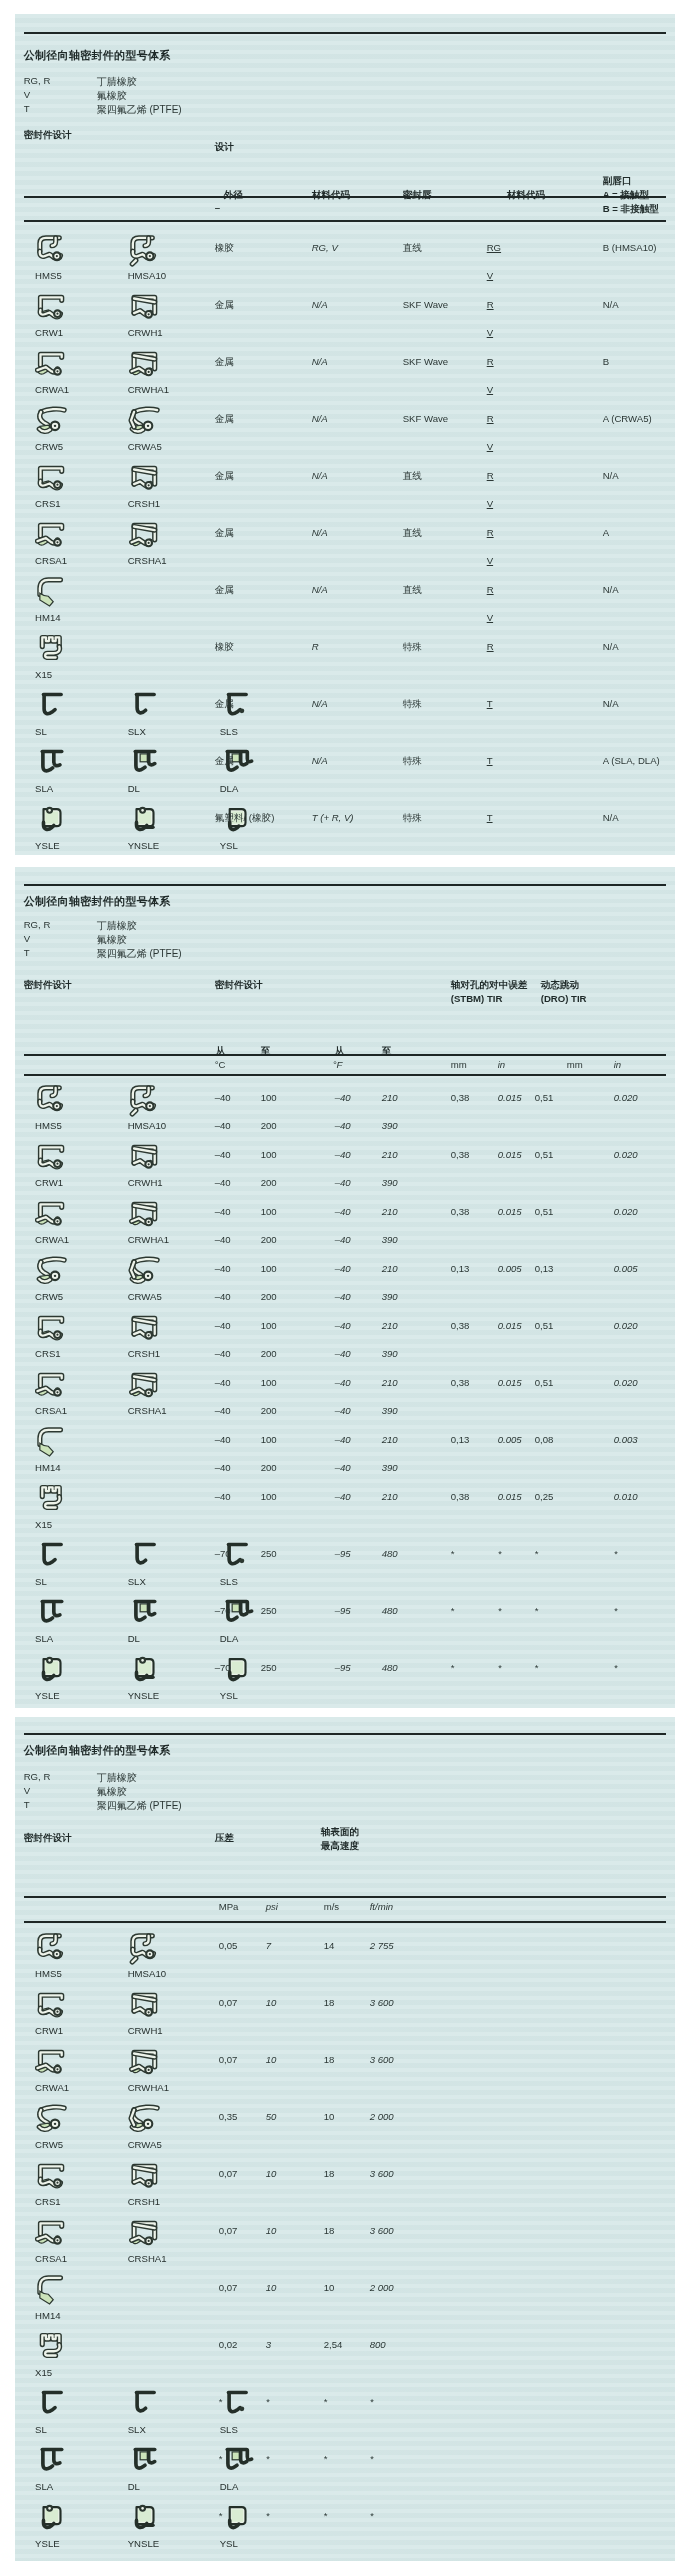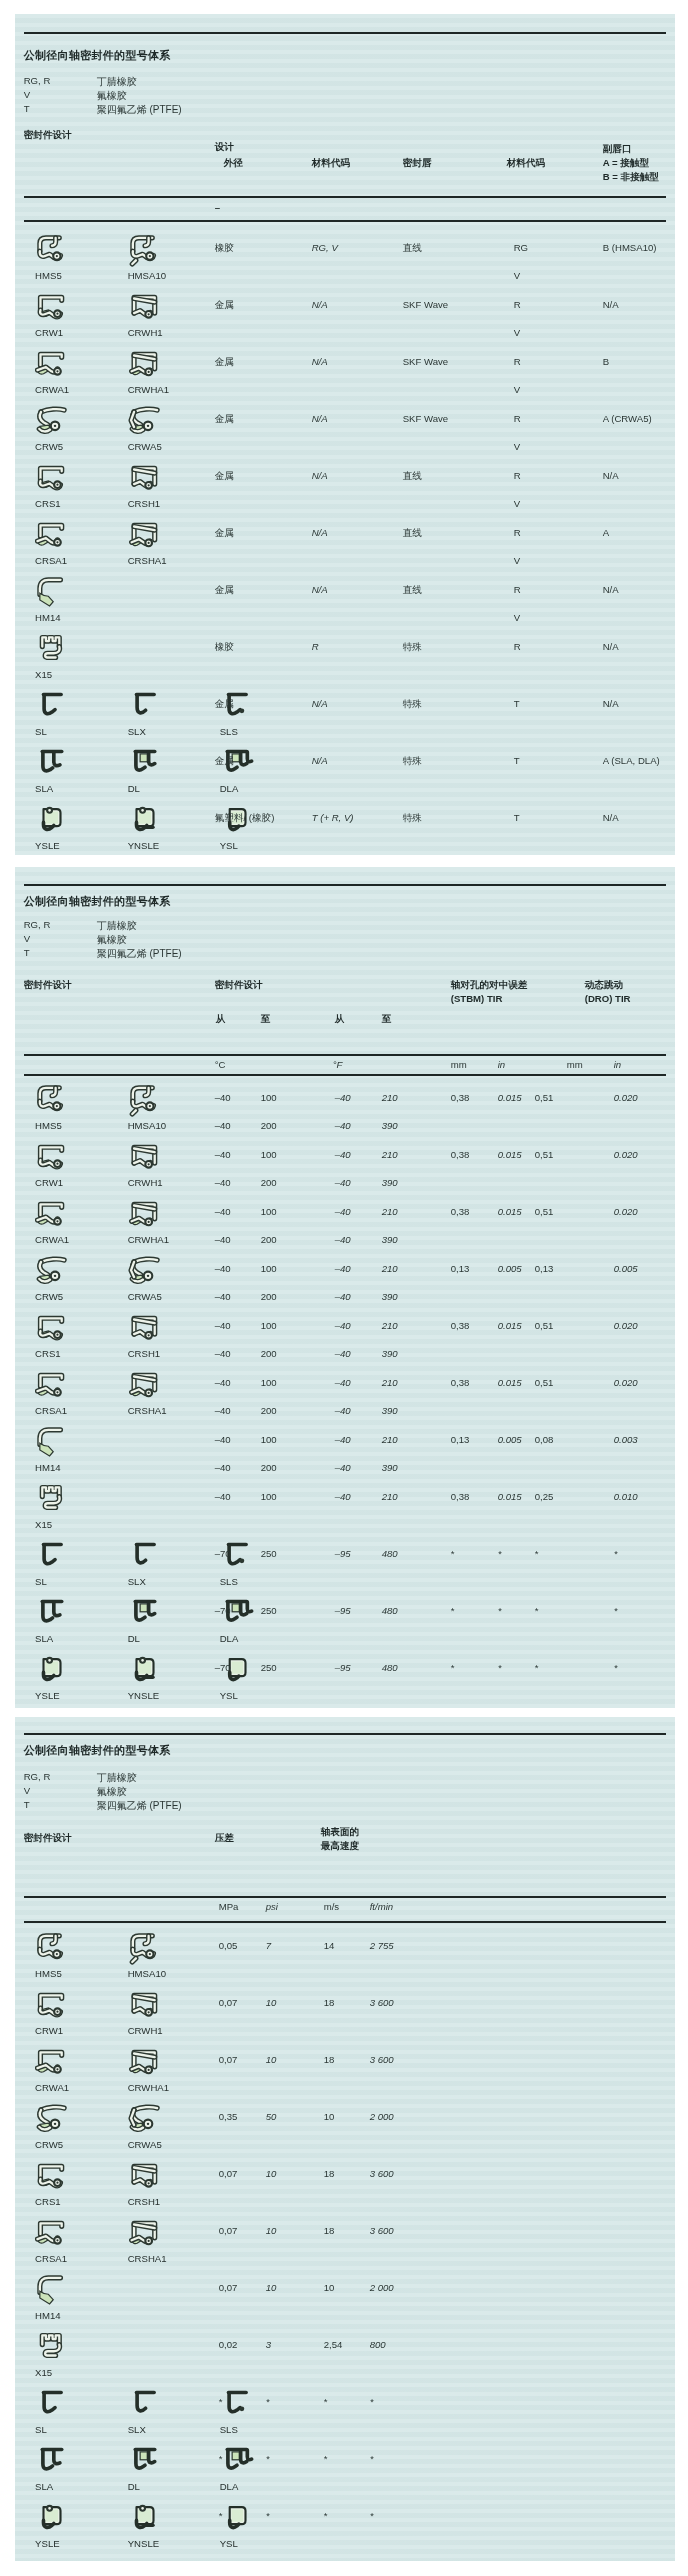--- a/index.html
+++ b/index.html
@@ -8,33 +8,33 @@
   .panel{position:absolute;left:14.7px;width:660px;background:#d8e9e9;
          background-image:repeating-linear-gradient(180deg,rgba(255,255,255,.05) 0 4.5px,rgba(110,145,145,.05) 4.5px 9px);}
   .p1{top:14px;height:841px;}
   .p2{top:867px;height:841px;}
   .p3{top:1717px;height:844px;}
   .rule{position:absolute;left:9px;right:9px;height:1.9px;background:#1e2726;}
   .title{position:absolute;left:9px;font-size:11px;font-weight:bold;color:#1f2a29;letter-spacing:0.3px;}
   .leg-code{position:absolute;left:9px;font-size:9.6px;}
   .leg-label{position:absolute;left:82px;font-size:10px;}
   .hdr{position:absolute;font-size:9.6px;font-weight:bold;color:#1f2a29;white-space:pre-line;line-height:14px;}
-  .sub{position:absolute;font-size:9.6px;font-weight:bold;color:#1f2a29;white-space:pre-line;line-height:14px;}
+  .sub{position:absolute;font-size:9.6px;font-weight:bold;color:#1f2a29;white-space:pre-line;line-height:14px;margin-top:32px;}
   .unit{position:absolute;font-size:9.6px;}
   .imp{font-style:italic;}
   .dash{position:absolute;font-size:9.6px;font-weight:bold;}
   .rows{position:absolute;left:0;right:0;}
   .p1 .rows{top:219px;} .p2 .rows{top:216px;} .p3 .rows{top:214px;}
   .row{position:relative;height:57px;}
   .iconbox{position:absolute;top:0;width:70px;}
   .icon0{left:20.4px;} .icon1{left:113px;} .icon2{left:205px;}
   .seal{width:34px;height:34px;display:block;}
   .ilabel{font-size:9.6px;margin-top:2.6px;color:#27312f;}
   .cell{position:absolute;top:1.3px;font-size:9.6px;line-height:28px;white-space:pre-line;}
-  .p1 .c0{left:200px;} .p1 .c1{left:297px;font-style:italic;} .p1 .c2{left:388px;} .p1 .c3{left:499px;} .p1 .c4{left:588px;}
+  .p1 .c0{left:200px;} .p1 .c1{left:297px;font-style:italic;} .p1 .c2{left:388px;} .p1 .c3{left:472px;text-decoration:underline;} .p1 .c4{left:588px;}
   .p2 .c0{left:200px;} .p2 .c1{left:246px;} .p2 .c2{left:320px;} .p2 .c3{left:367px;}
   .p2 .c4{left:436px;} .p2 .c5{left:483px;} .p2 .c6{left:520px;} .p2 .c7{left:599px;}
   .p2 .c2,.p2 .c3,.p2 .c5,.p2 .c7{font-style:italic;}
   .p3 .c0{left:204px;} .p3 .c1{left:251px;} .p3 .c2{left:309px;} .p3 .c3{left:355px;}
   .p3 .c1,.p3 .c3{font-style:italic;}
   
   .t{stroke:#2c3831;stroke-width:8.5;fill:none;stroke-linecap:round;stroke-linejoin:round;}
   .t2{stroke:#edf3ea;stroke-width:3.8;fill:none;stroke-linecap:round;stroke-linejoin:round;}
   .s{stroke:#242f29;stroke-width:6;fill:none;stroke-linecap:round;stroke-linejoin:round;}
   .g{fill:#cbe3ba;stroke:#2c3831;stroke-width:2;}
@@ -439,21 +439,21 @@
   <div class="leg-code" style="top:52px">RG, R</div>
   <div class="leg-label" style="top:52px">丁腈橡胶</div>
   <div class="leg-code" style="top:66px">V</div>
   <div class="leg-label" style="top:66px">氟橡胶</div>
   <div class="leg-code" style="top:80px">T</div>
   <div class="leg-label" style="top:80px">聚四氟乙烯 (PTFE)</div>
   <div class="hdr" style="top:111px;left:9px">密封件设计</div>
   <div class="hdr" style="top:111px;left:200px">密封件设计</div>
   <div class="hdr" style="top:111px;left:436px">轴对孔的对中误差
 (STBM) TIR</div>
-  <div class="hdr" style="top:111px;left:570px">动态跳动
+  <div class="hdr" style="top:111px;left:526px">动态跳动
 (DRO) TIR</div>
   <div class="sub" style="top:145px;left:201px">从</div>
   <div class="sub" style="top:145px;left:246px">至</div>
   <div class="sub" style="top:145px;left:320px">从</div>
   <div class="sub" style="top:145px;left:367px">至</div>
   <div class="rule" style="top:187px"></div>
   <div class="unit" style="top:192px;left:200px">°C</div>
   <div class="unit imp" style="top:192px;left:318px">°F</div>
   <div class="unit" style="top:192px;left:436px">mm</div>
   <div class="unit imp" style="top:192px;left:483px">in</div>

